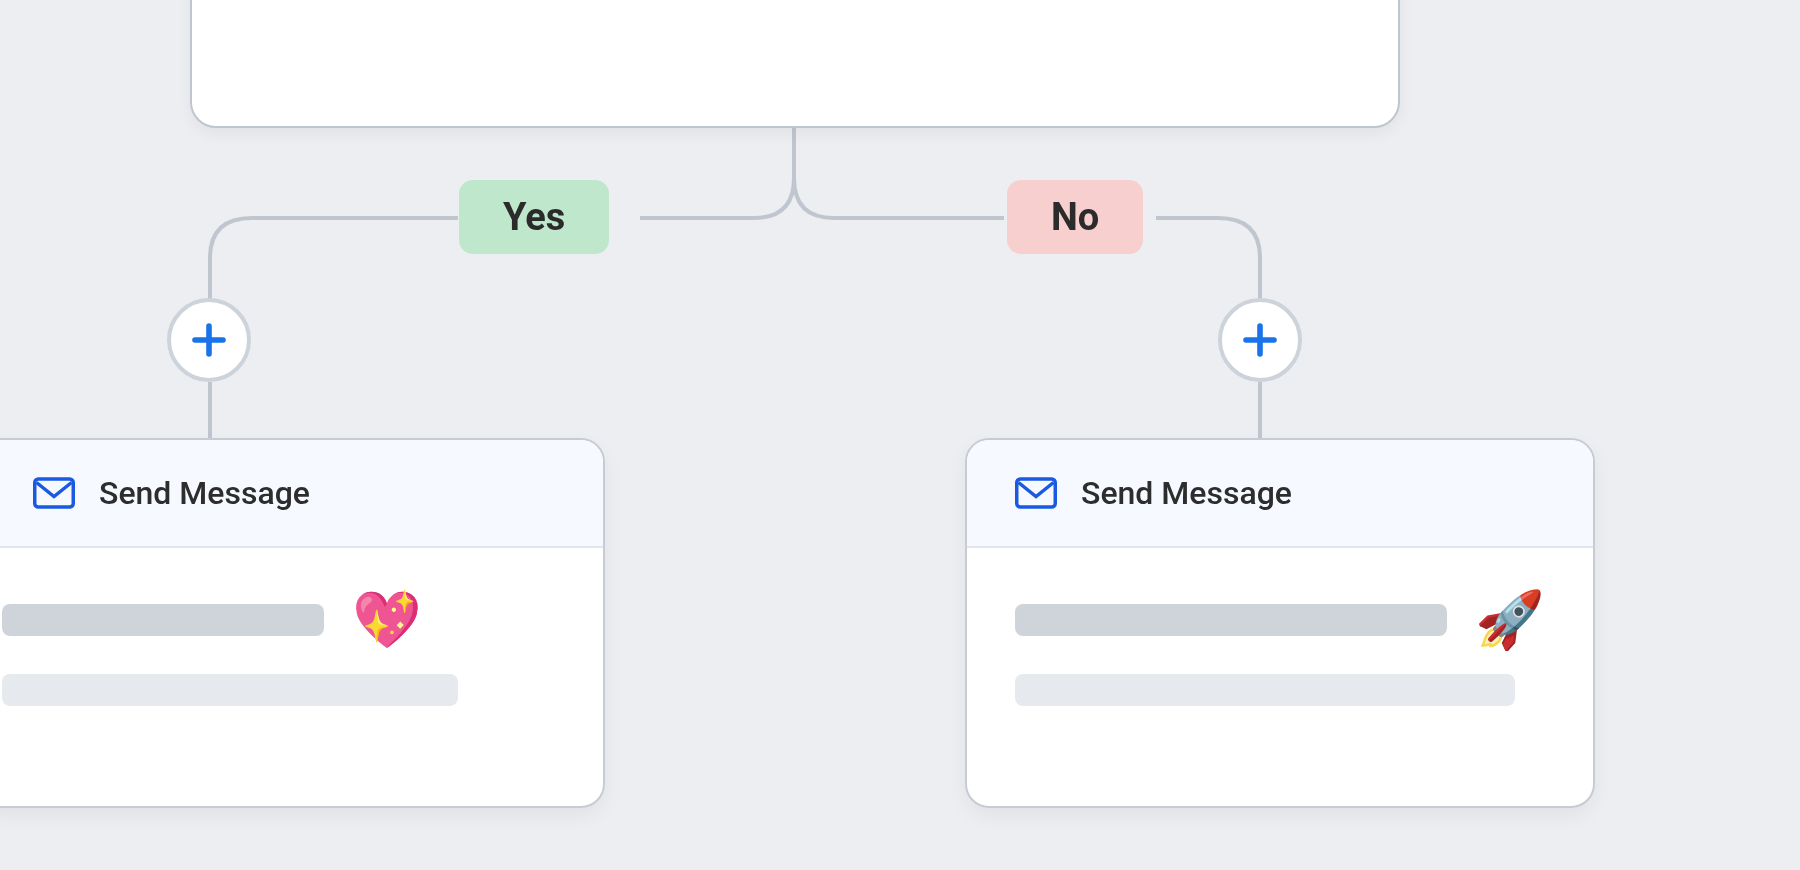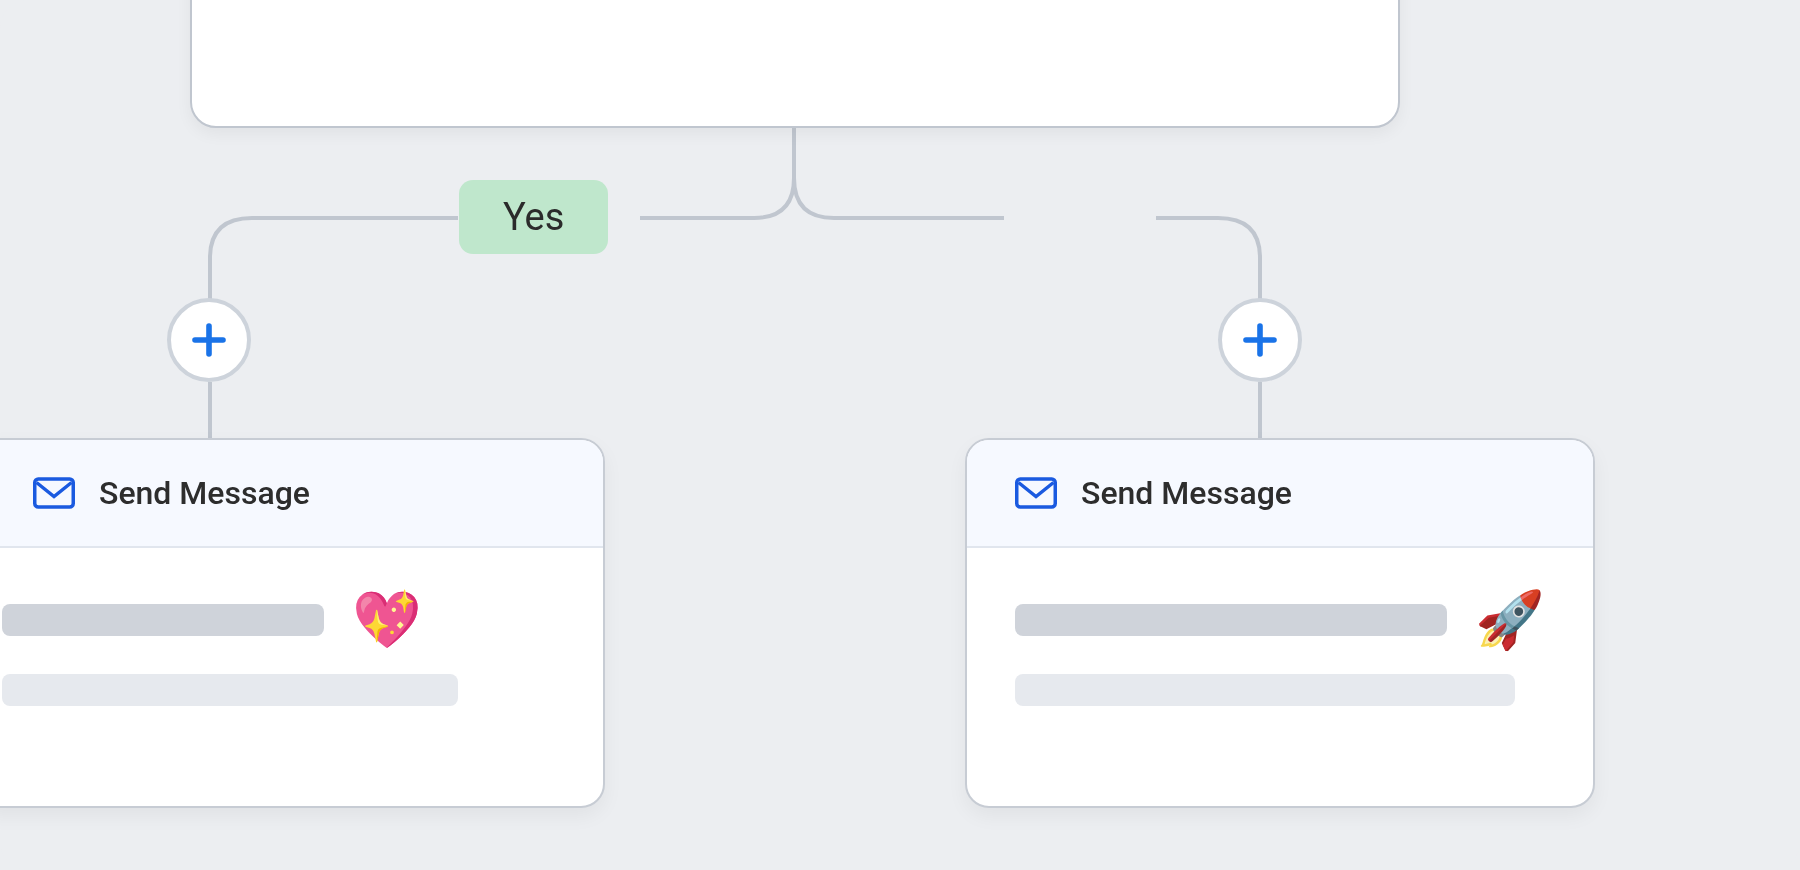--- a/index.html
+++ b/index.html
@@ -45,21 +45,21 @@
     stroke: #c0c6cf;
     stroke-width: 4;
   }
 
   
   .chip {
     position: absolute;
     padding: 15px 44px;
     border-radius: 14px;
     font-size: 38px;
-    font-weight: 400;
+    font-weight: 700;
     color: #2b2b2b;
   }
   .chip-yes {
     left: 459px;
     top: 180px;
     background: #bfe7cc;
   }
   .chip-no {
     left: 1007px;
     top: 180px;
@@ -154,20 +154,23 @@
 
     <path d="M 1260 382 L 1260 438"></path>
   </svg>
 
   <div class="parent-node"></div>
 
   <div class="chip chip-yes">
     <span>Yes</span>
   </div>
 
+  <div class="chip chip-no">
+    <span>No</span>
+  </div>
 
   <div class="add-btn add-left">
     <svg viewBox="0 0 24 24">
       <path d="M12 4 L12 20 M4 12 L20 12" stroke="#1a73e8" stroke-width="3.2" stroke-linecap="round"></path>
     </svg>
   </div>
   <div class="add-btn add-right">
     <svg viewBox="0 0 24 24">
       <path d="M12 4 L12 20 M4 12 L20 12" stroke="#1a73e8" stroke-width="3.2" stroke-linecap="round"></path>
     </svg>

